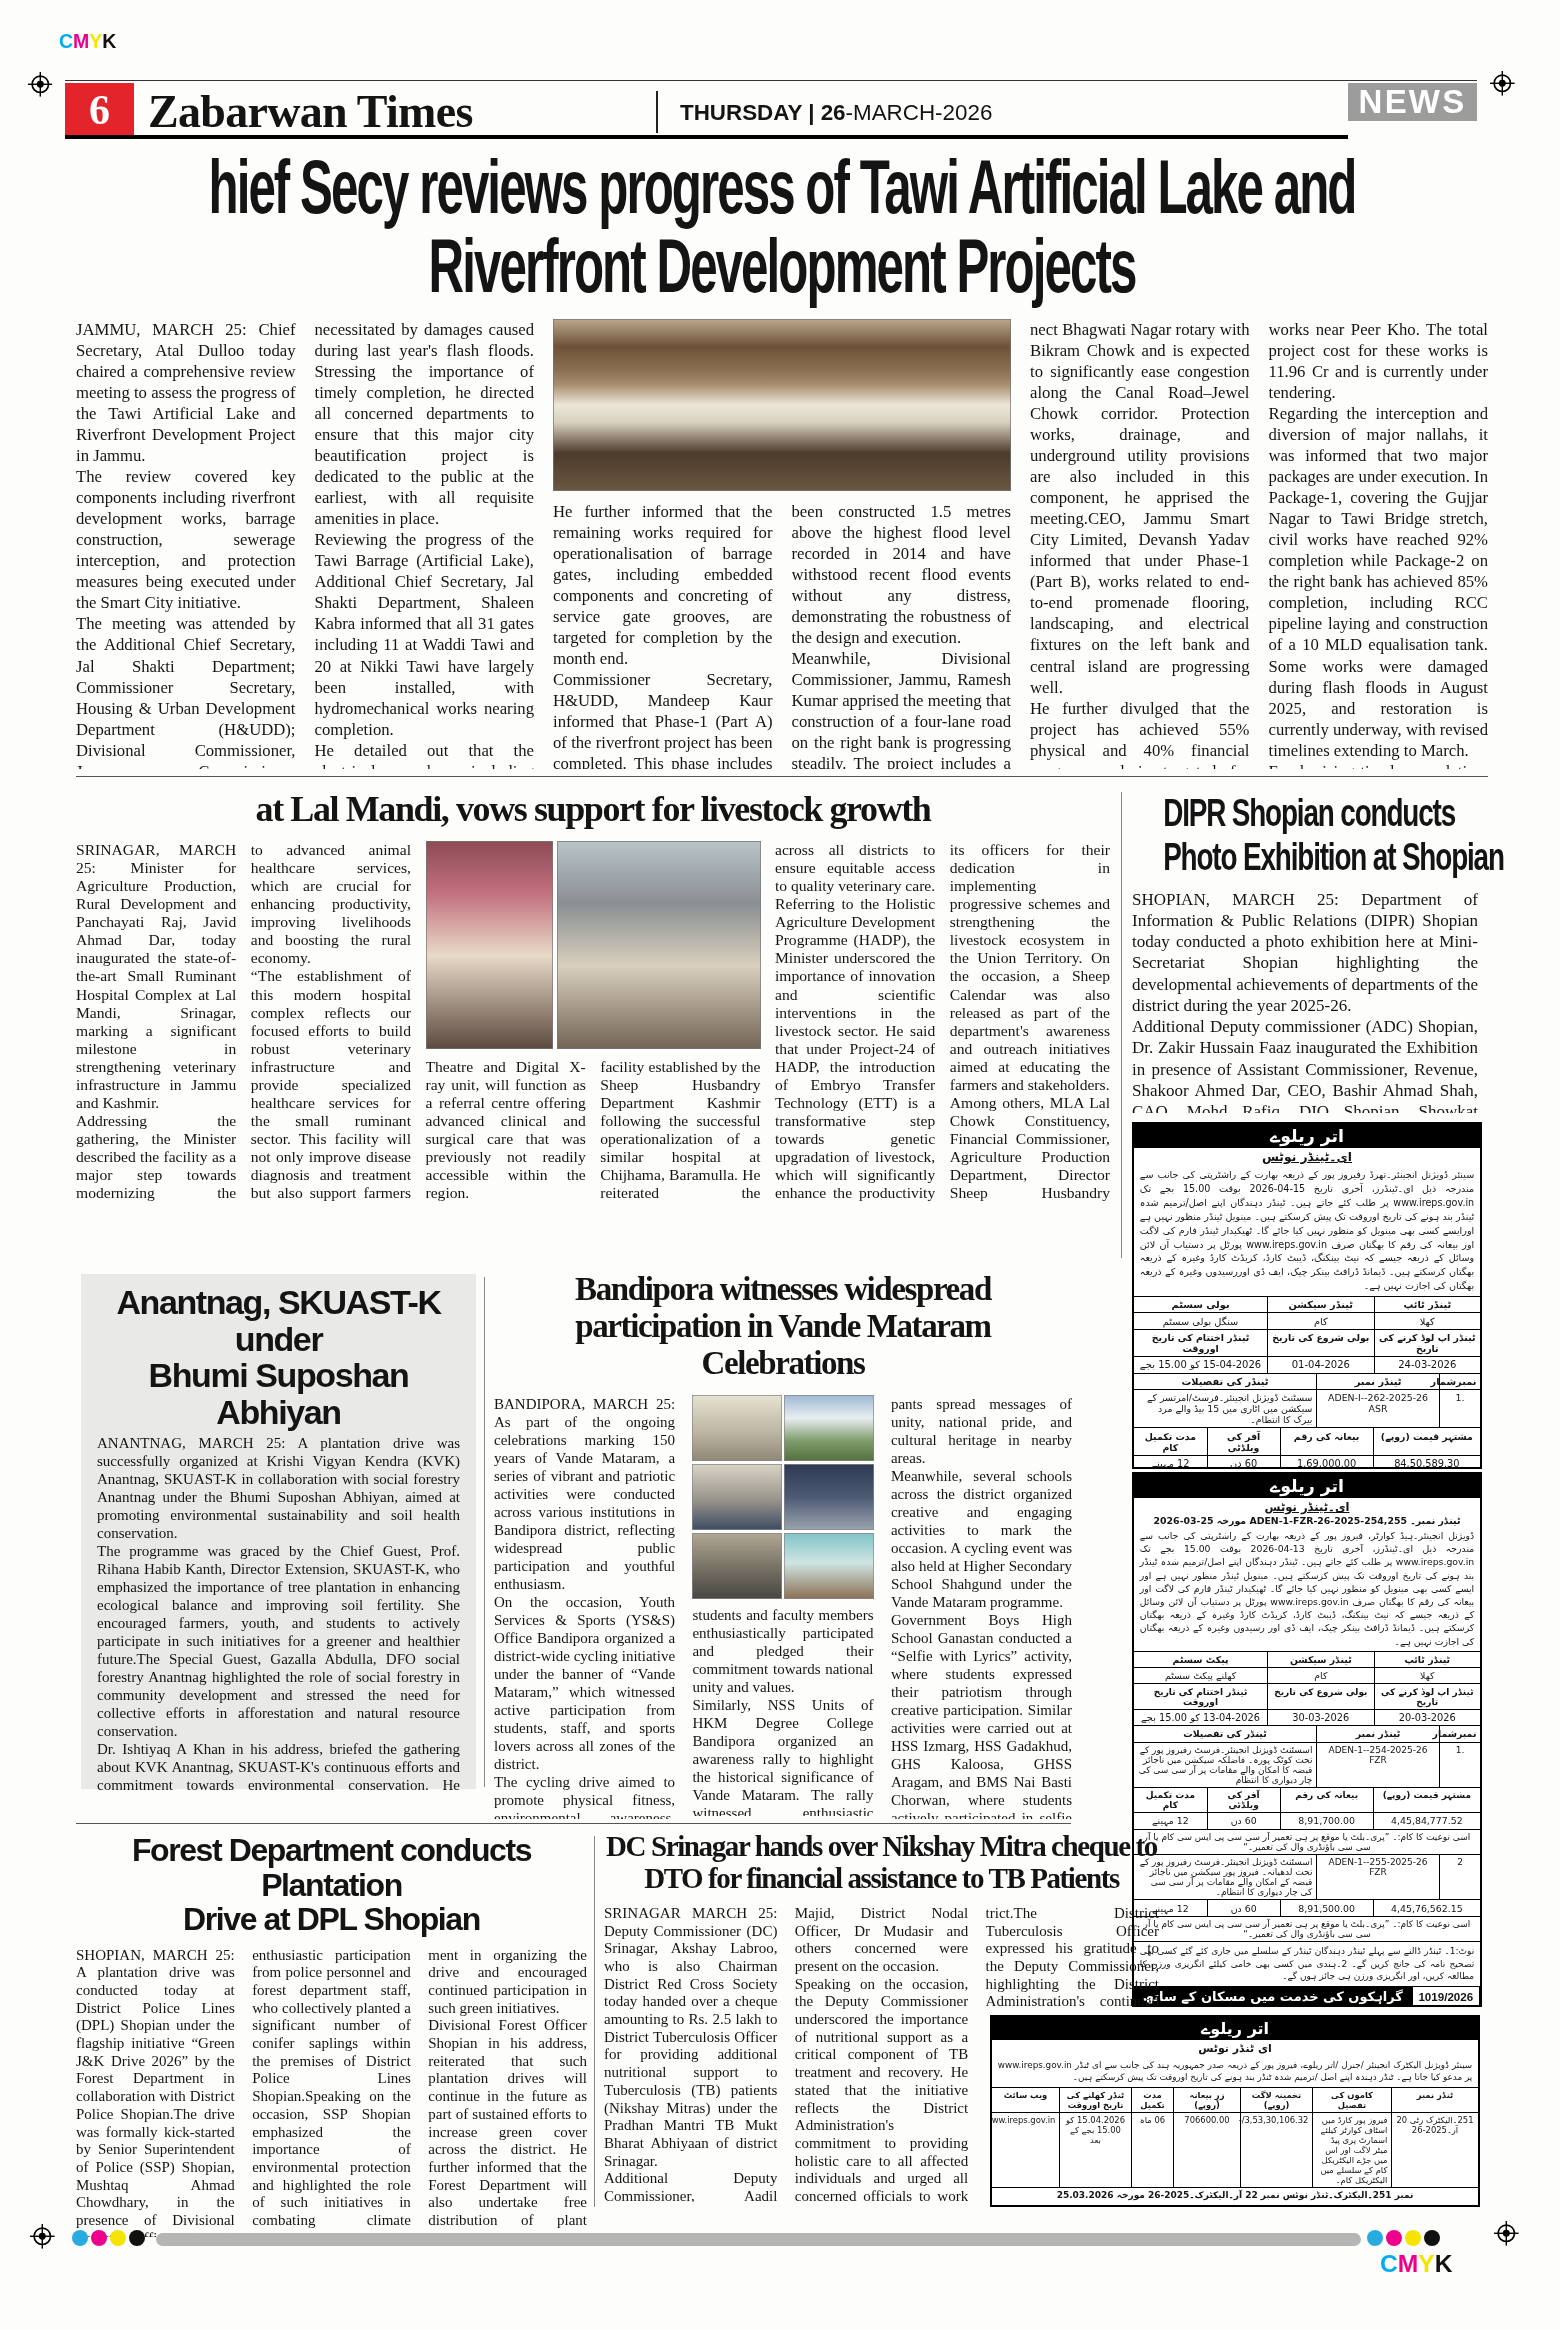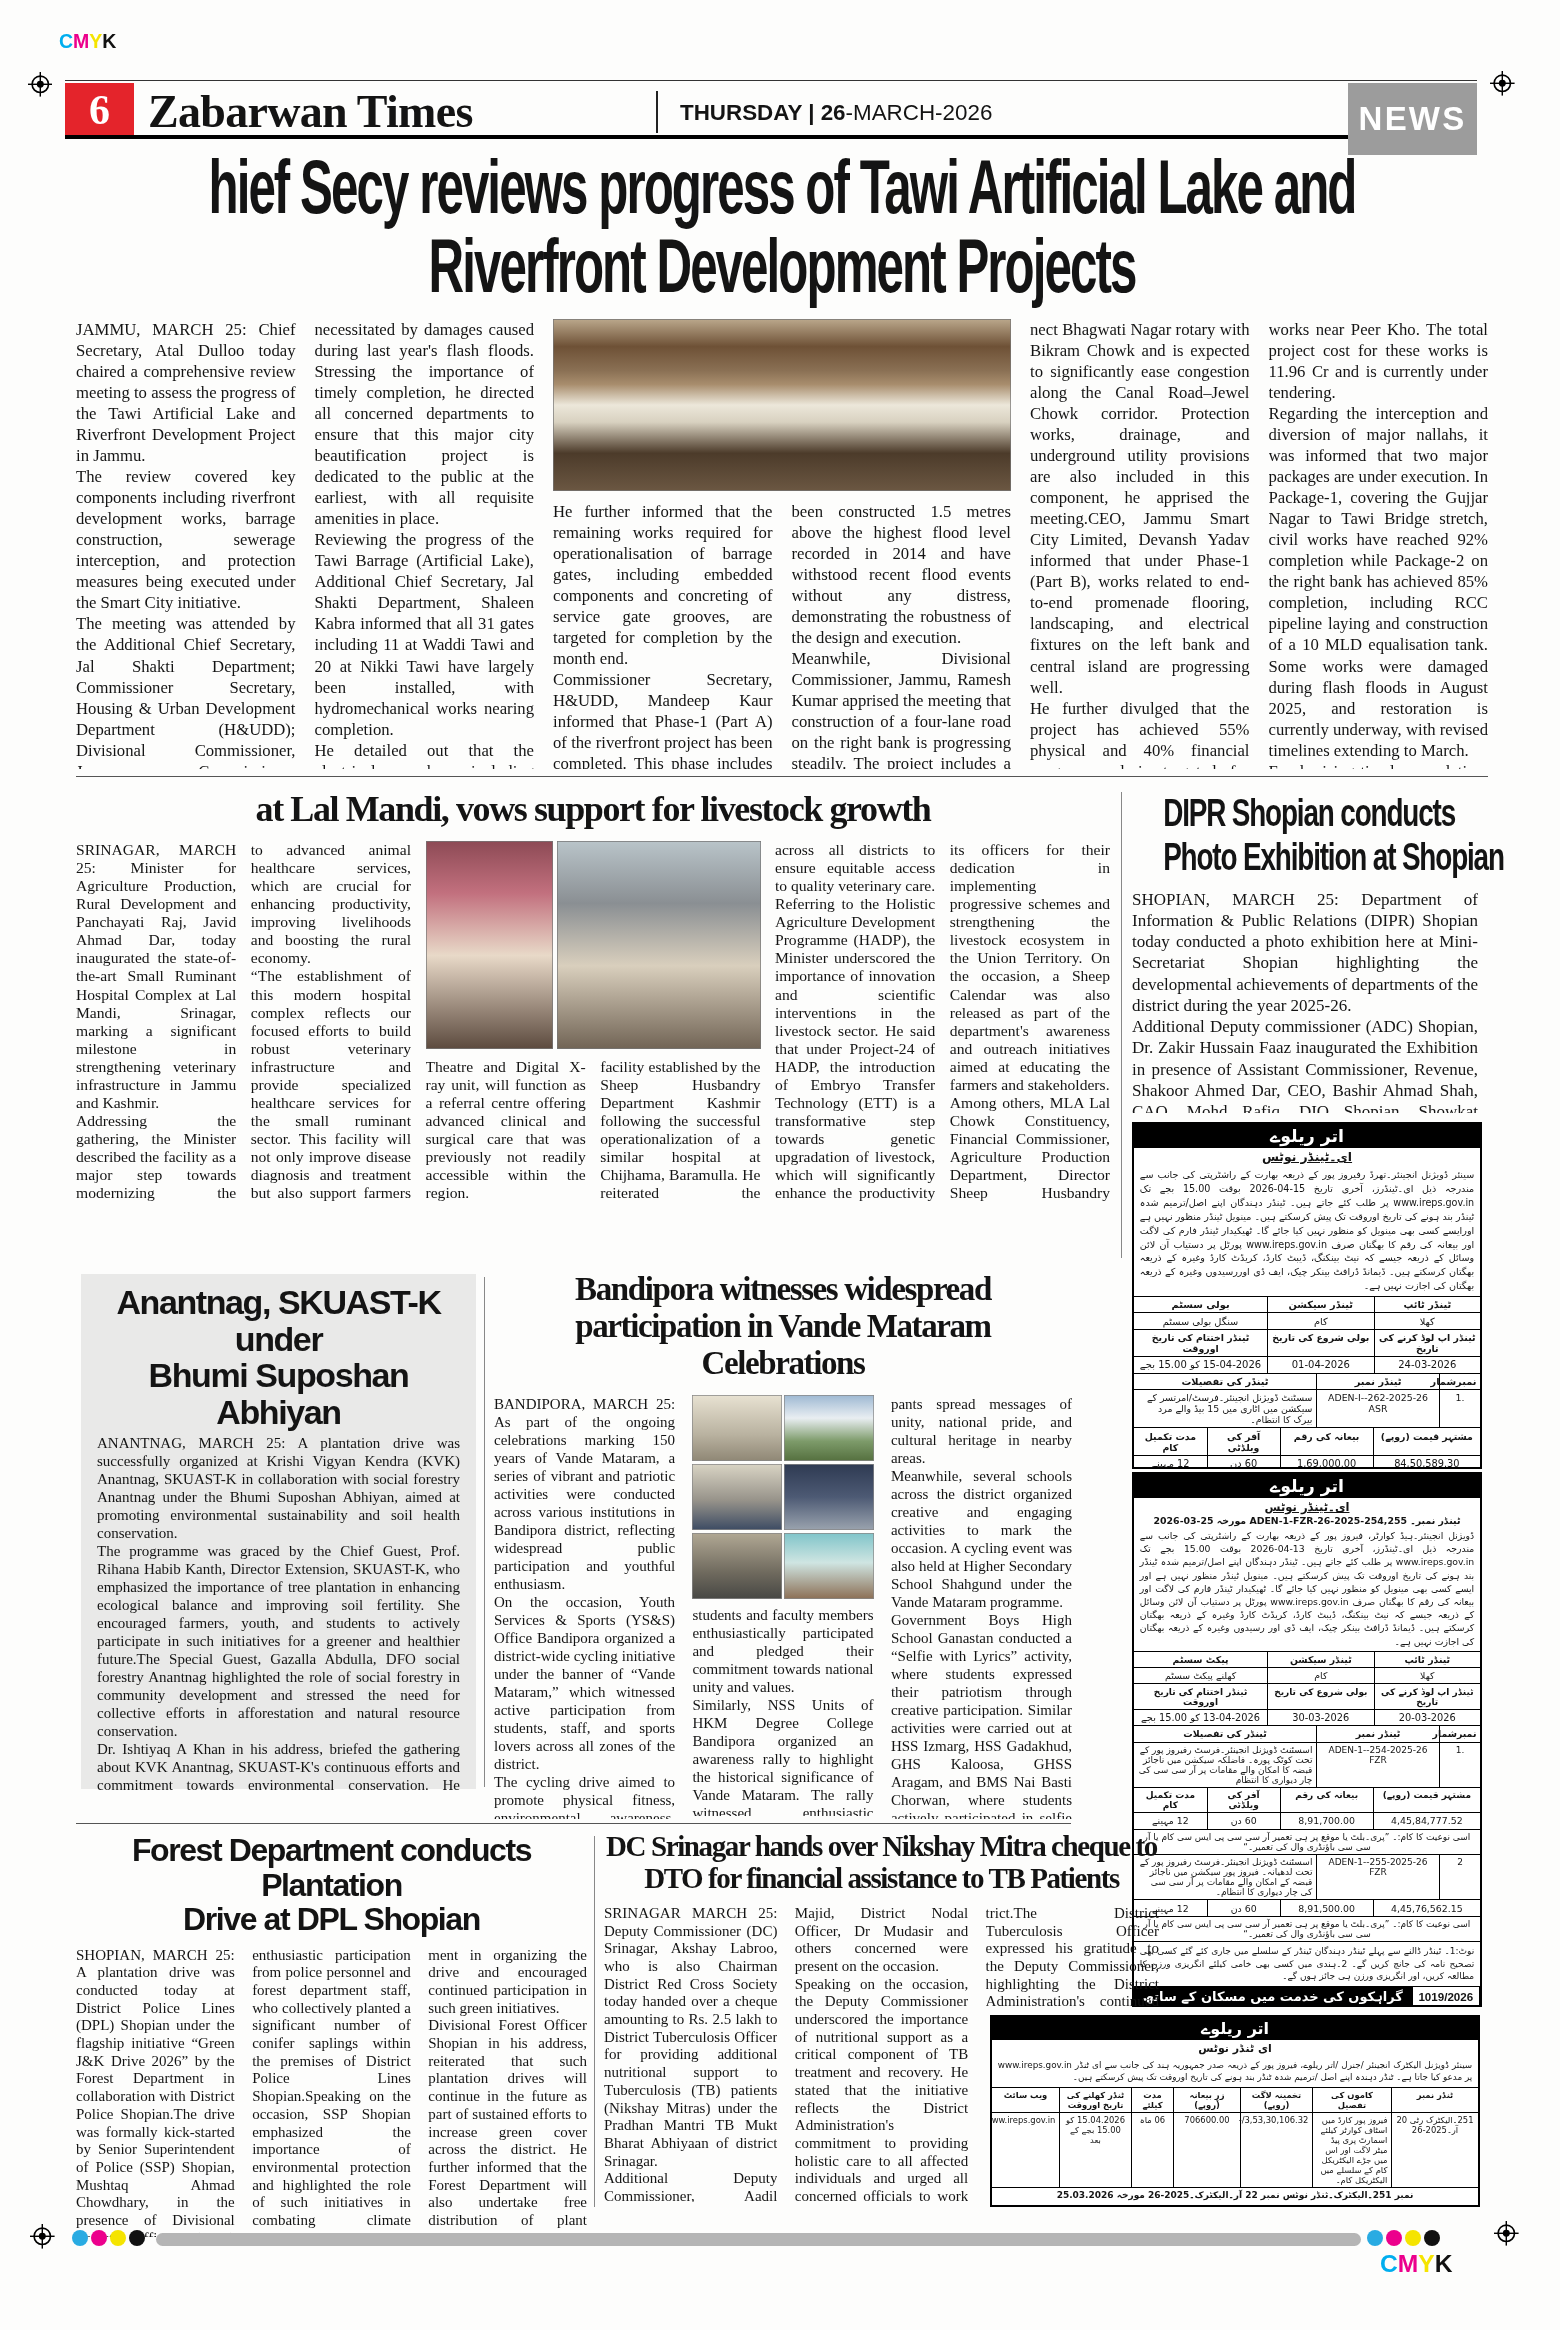--- a/index.html
+++ b/index.html
@@ -87,21 +87,21 @@
   </svg>
 
 <div class="abs hrule" style="left:65px;top:80px;width:1412px;height:1.4px;background:#333;"></div>
 <div class="abs pagenum" style="left:65px;top:83px;width:69px;height:55px;font-size:42px;line-height:55px;">6</div>
 <div class="abs" style="left:148px;top:85px;font-size:46px;font-weight:bold;letter-spacing:-0.7px;">Zabarwan Times</div>
 <div class="abs" style="left:656px;top:91px;width:2.2px;height:42px;background:#222;"></div>
 <div class="abs sans" style="left:680px;top:100px;font-size:22.4px;">
   <b>THURSDAY | 26</b><span>-MARCH-2026</span>
 </div>
 <div class="abs hrule" style="left:65px;top:135px;width:1283px;height:3.6px;"></div>
-<div class="abs newsbox sans" style="left:1348px;top:83px;width:129px;height:72px;font-size:33px;">NEWS</div>
+<div class="abs newsbox sans" style="left:1348px;top:83px;width:129px;height:38px;font-size:33px;">NEWS</div>
 
 <div class="abs" style="left:76px;top:149px;width:1412px;height:168px;overflow:hidden;">
   <div class="h1line">hief Secy reviews progress of Tawi Artificial Lake and</div>
   <div class="h1line" style="margin-top:20px;">Riverfront Development Projects</div>
 </div>
 
 <div class="abs" style="left:76px;top:319px;width:1412px;">
   <div class="a1grid">
     <div class="photo ph-meeting"></div>
     <div class="newsbody a1c" style="grid-column:1;font-size:16.7px;line-height:1.26;">JAMMU, MARCH 25: Chief Secretary, Atal Dulloo today chaired a comprehensive review meeting to assess the progress of the Tawi Artificial Lake and Riverfront Development Project in Jammu.
@@ -339,21 +339,21 @@
 
 <div class="abs adbox urdu" style="left:990px;top:2015px;width:486px;height:188px;">
   <div class="adhead" style="font-size:16px;">اتر ریلوے</div>
   <div class="adsub" style="font-size:11px;text-decoration:none;">ای ٹنڈر نوٹس</div>
   <div class="adintro" style="font-size:8.8px;line-height:1.4;">سینئر ڈویژنل الیکٹرک انجینئر /جنرل /اتر ریلوے، فیروز پور کے ذریعہ صدر جمہوریہ ہند کی جانب سے ای ٹنڈر www.ireps.gov.in پر مدعو کیا جاتا ہے۔ ٹنڈر دہندہ اپنے اصل /ترمیم شدہ ٹنڈر بند ہونے کی تاریخ اوروقت تک پیش کرسکتے ہیں۔</div>
   <div class="adgrid gdet3" style="font-size:8.4px;">
     <div class="hd">ٹنڈر نمبر</div>
       <div class="hd">کاموں کی تفصیل</div>
       <div class="hd">تخمینہ لاگت (روپے)</div>
       <div class="hd">زرِ بیعانہ (روپے)</div>
-      <div class="hd">مدت کیلئے</div>
+      <div class="hd">مدت تکمیل</div>
       <div class="hd">ٹنڈر کھلنے کی تاریخ اوروقت</div>
       <div class="hd">ویب سائٹ</div>
   </div>
   <div class="adgrid gdet3" style="border-top:none;font-size:8.4px;">
     <div>251۔الیکٹرک رٹی 20 آر۔2025-26</div>
       <div style="text-align:right;">فیروز پور کارڈ میں اسٹاف کوارٹر کیلئے اسمارٹ پری پیڈ میٹر لاگت اور اس میں جڑے الیکٹریکل کام کے سلسلے میں الیکٹریکل کام۔</div>
       <div>3,53,30,106.32/-</div>
       <div>706600.00</div>
       <div>06 ماہ</div>
       <div>15.04.2026 کو 15.00 بجے کے بعد</div>

